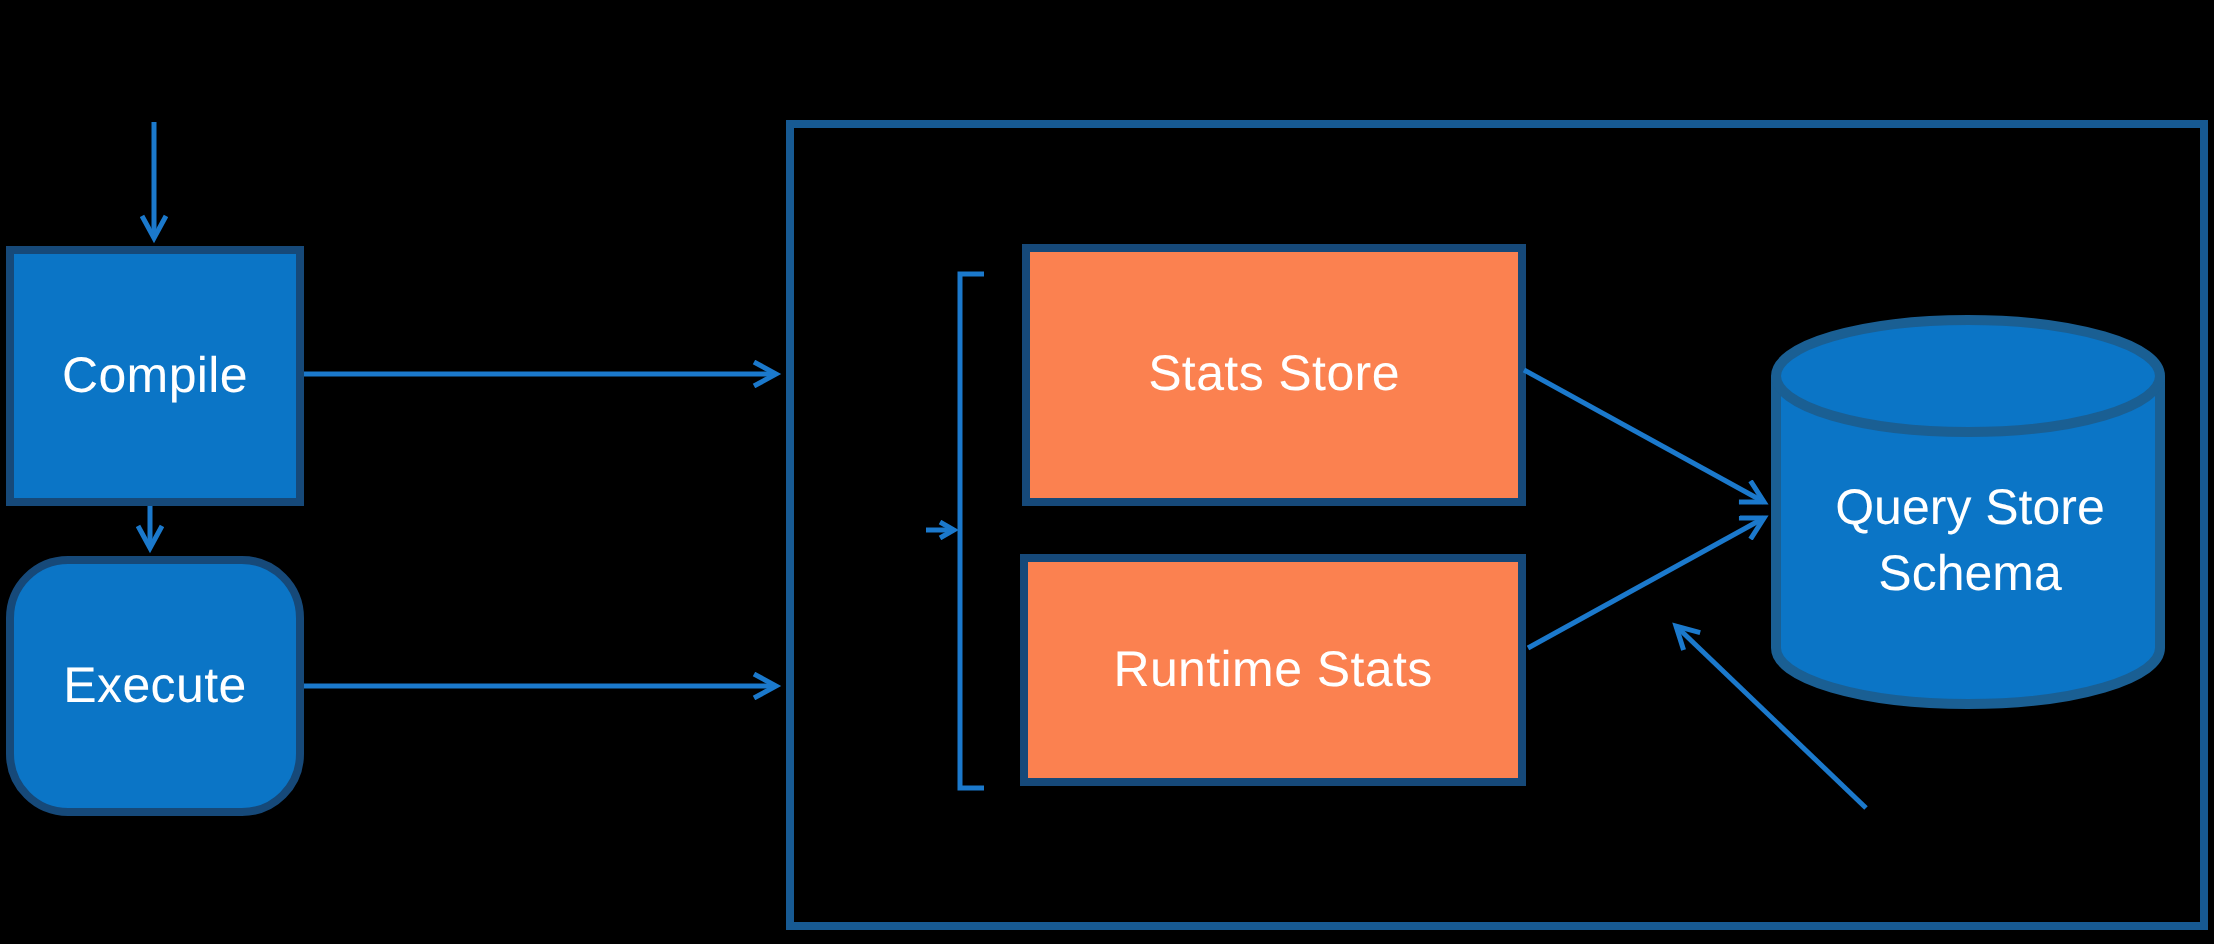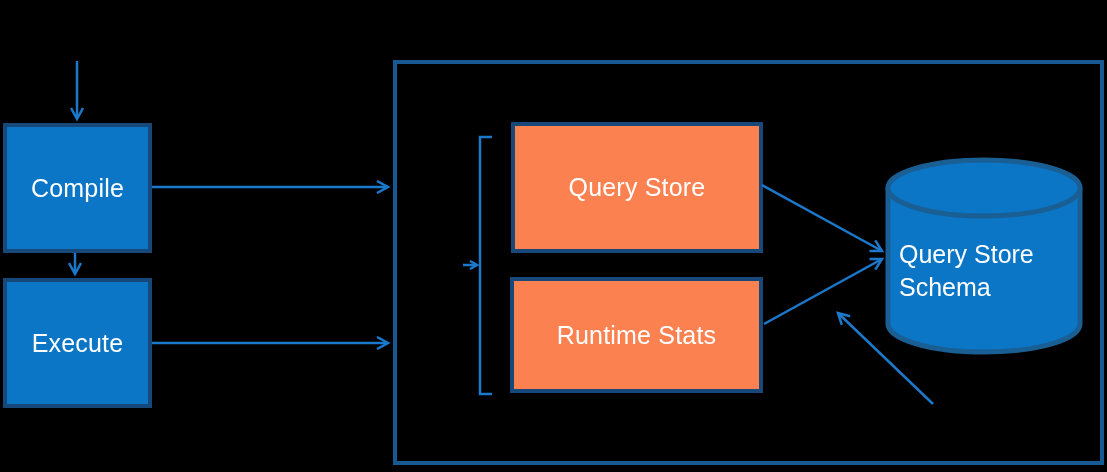--- a/index.html
+++ b/index.html
@@ -30,33 +30,33 @@
   }
   .blue-node{
     background:var(--blue-fill);
     border:4px solid var(--node-border);
   }
   .orange-node{
     background:var(--orange-fill);
     border:4px solid var(--node-border);
   }
   #compile-box{left:3px;top:123px;width:149px;height:130px;}
-  #execute-box{left:3px;top:278px;width:149px;height:130px;}
+  #execute-box{left:3px;top:278px;width:149px;height:130px;border-radius:31px;}
   #query-store-container{
     position:absolute;box-sizing:border-box;
     left:393px;top:60px;width:711px;height:405px;
     border:4px solid var(--container-border);
     background:transparent;
   }
   #plan-store-box{left:511px;top:122px;width:252px;height:131px;}
   #runtime-stats-box{left:510px;top:277px;width:253px;height:116px;}
   #cylinder-svg{position:absolute;left:880px;top:150px;}
   #schema-label{
     position:absolute;left:899px;top:238px;width:172px;
-    text-align:left;color:var(--text);
+    text-align:center;color:var(--text);
     font-size:25px;line-height:1.32;
   }
   #arrow-overlay{
     position:absolute;left:0;top:0;width:1107px;height:472px;
     pointer-events:none;
   }
   #arrow-overlay line, #arrow-overlay path{
     stroke:var(--arrow);
     stroke-width:2.5;
     fill:none;
@@ -70,21 +70,21 @@
   <div id="query-store-container"></div>
 
   <div class="node blue-node" id="compile-box">
     <span>Compile</span>
   </div>
   <div class="node blue-node" id="execute-box">
     <span>Execute</span>
   </div>
 
   <div class="node orange-node" id="plan-store-box">
-    <span>Query Store</span>
+    <span>Stats Store</span>
   </div>
   <div class="node orange-node" id="runtime-stats-box">
     <span>Runtime Stats</span>
   </div>
 
   <svg id="cylinder-svg" width="208" height="210" viewBox="0 0 208 210">
     <path d="M 8 38 L 8 174 A 96 28 0 0 0 200 174 L 200 38" fill="var(--blue-fill)" stroke="var(--cylinder-stroke)" stroke-width="5"></path>
     <ellipse cx="104" cy="38" rx="96" ry="28" fill="var(--blue-fill)" stroke="var(--cylinder-stroke)" stroke-width="5"></ellipse>
   </svg>
   <div id="schema-label">Query Store Schema</div>

